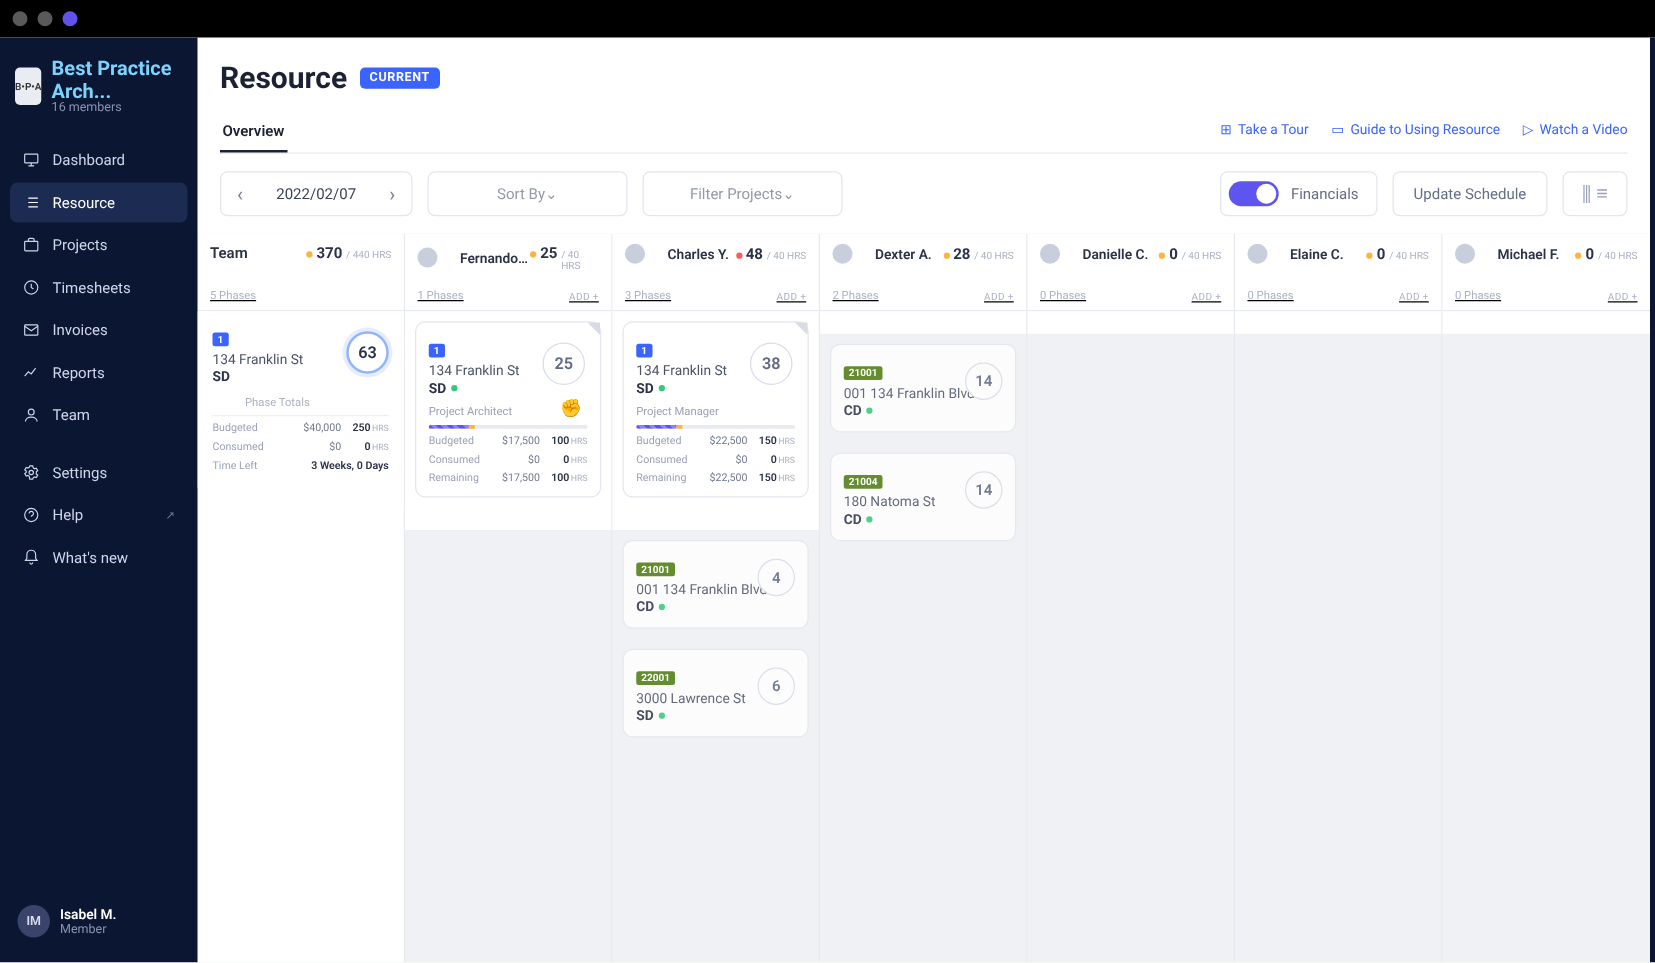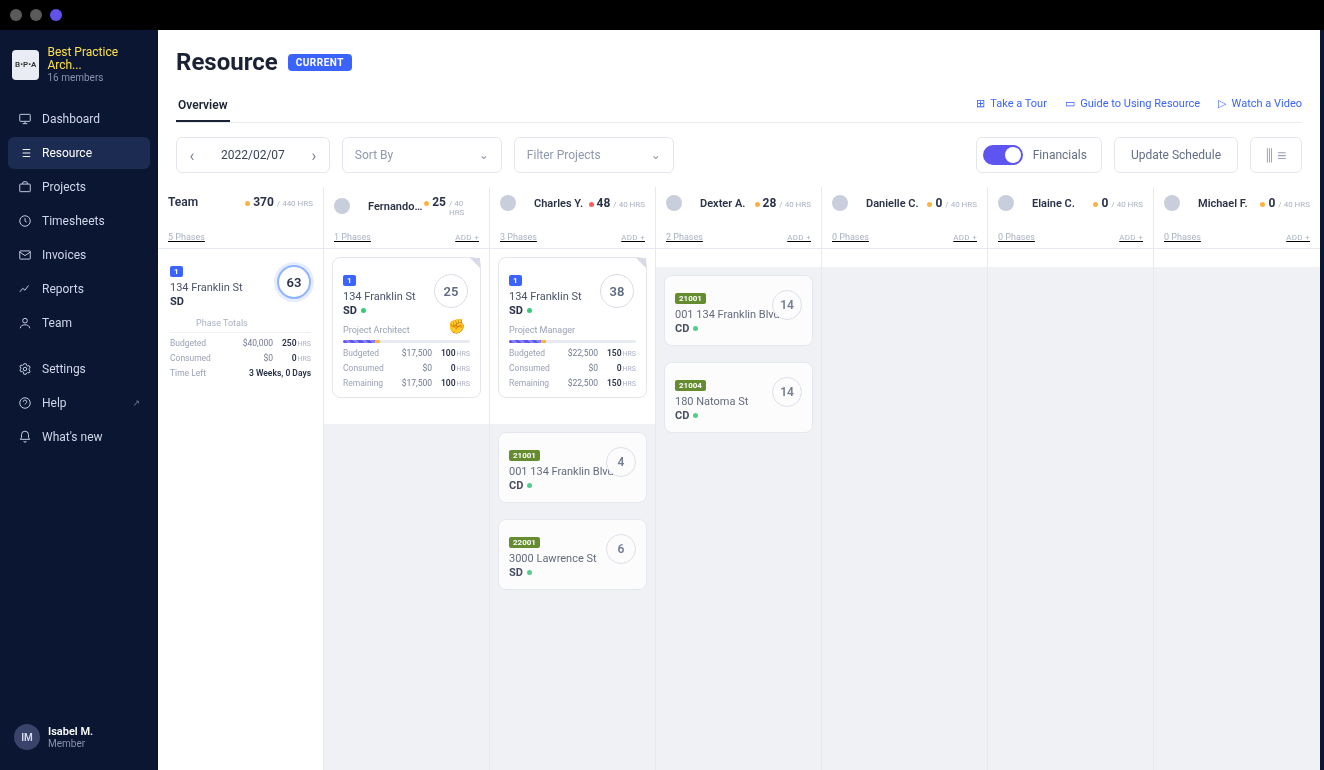--- a/index.html
+++ b/index.html
@@ -7,21 +7,21 @@
   .titlebar { height: 30px; background: #000; display: flex; align-items: center; padding-left: 10px; gap: 8px; }
   .dot { width: 12px; height: 12px; border-radius: 50%; }
   .dot-close { background: #5a5a5a; }
   .dot-min { background: #5a5a5a; }
   .dot-max { background: #6152e9; }
 
   .app { display: flex; height: 740px; }
   .sidebar { width: 162px; background: #0b1633; color: #c7cee0; display: flex; flex-direction: column; padding: 10px 8px; position: relative; }
   .workspace { display: flex; align-items: center; gap: 8px; padding: 6px 4px 14px 4px; }
   .ws-logo { width: 30px; height: 30px; background: #e9ecf2; color:#333; border-radius: 4px; font-size: 8px; font-weight:600; display:flex; align-items:center; justify-content:center; }
-  .ws-name { font-size: 12px; font-weight: 400; color: #fde047; line-height: 1.1; }
+  .ws-name { font-size: 16px; font-weight: 700; color: #7dd3fc; line-height: 1.1; }
   .ws-sub { font-size: 10px; color: #8a93ad; }
   .nav { display: flex; flex-direction: column; gap: 2px; margin-top: 6px; }
   .nav-item { display: flex; align-items: center; gap: 10px; padding: 9px 10px; border-radius: 6px; font-size: 12px; cursor: pointer; color:#cfd6e8; }
   .nav-item.active { background: #1c2b52; color: #fff; }
   .nav-item .icon { width: 14px; height: 14px; display:inline-flex; align-items:center; justify-content:center; }
   .nav-section { margin-top: 14px; }
   .ext-icon { margin-left:auto; opacity:.5; font-size:9px; }
   .user-footer { margin-top: auto; display:flex; align-items:center; gap:8px; padding:10px 6px; }
   .avatar-sm { width:26px; height:26px; border-radius:50%; background:#3a436a; color:#d8deef; font-size:10px; font-weight:600; display:flex; align-items:center; justify-content:center; }
   .uf-name { font-size:11px; color:#fff; font-weight:600; }
@@ -35,21 +35,21 @@
   .tabs-row { display:flex; align-items:center; justify-content:space-between; margin-top:14px; border-bottom:1px solid #e6e9ef; }
   .tabs { display:flex; gap:16px; }
   .tab { font-size:12px; font-weight:600; color:#1a2233; padding:8px 2px; border-bottom:2px solid #1a2233; cursor:pointer; }
   .help-links { display:flex; gap:18px; align-items:center; padding-bottom:6px; }
   .help-link { color:#3a63ff; font-size:11px; display:flex; align-items:center; gap:5px; cursor:pointer; }
 
   .toolbar { display:flex; align-items:center; gap:12px; padding:14px 18px; }
   .date-nav { display:flex; align-items:center; border:1px solid #e3e6ee; border-radius:6px; height:36px; }
   .date-btn { width:30px; height:36px; display:flex; align-items:center; justify-content:center; cursor:pointer; color:#7a8296; }
   .date-val { padding:0 14px; font-size:12px; color:#3a4256; }
-  .select { border:1px solid #e3e6ee; border-radius:6px; height:36px; display:flex; align-items:center; justify-content:space-between; padding:0 12px; font-size:12px; color:#9099ad; cursor:pointer; }
+  .select { border:1px solid #e3e6ee; border-radius:6px; height:36px; display:flex; align-items:center; justify-content:center; padding:0 12px; font-size:12px; color:#9099ad; cursor:pointer; }
   .sort-by { width:160px; }
   .filter-proj { width:160px; }
   .toolbar-spacer { flex:1; }
   .toggle-wrap { border:1px solid #e3e6ee; border-radius:6px; height:36px; display:flex; align-items:center; gap:10px; padding:0 14px 0 6px; }
   .toggle { width:40px; height:20px; background:#5e55f0; border-radius:20px; position:relative; cursor:pointer; }
   .toggle::after { content:""; position:absolute; right:2px; top:2px; width:16px; height:16px; background:#fff; border-radius:50%; }
   .toggle-label { font-size:12px; color:#646e85; }
   .btn-ghost { border:1px solid #e3e6ee; border-radius:6px; height:36px; padding:0 16px; font-size:12px; color:#646e85; background:#fff; cursor:pointer; }
   .btn-icon-group { border:1px solid #e3e6ee; border-radius:6px; height:36px; width:52px; display:flex; align-items:center; justify-content:center; gap:4px; color:#9aa2b6; }
 

